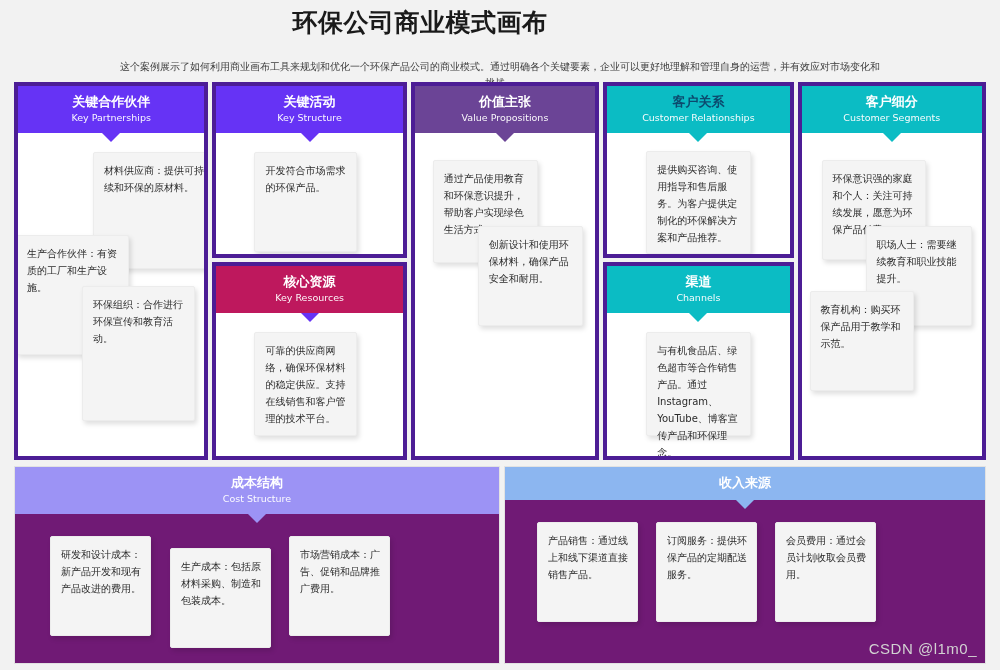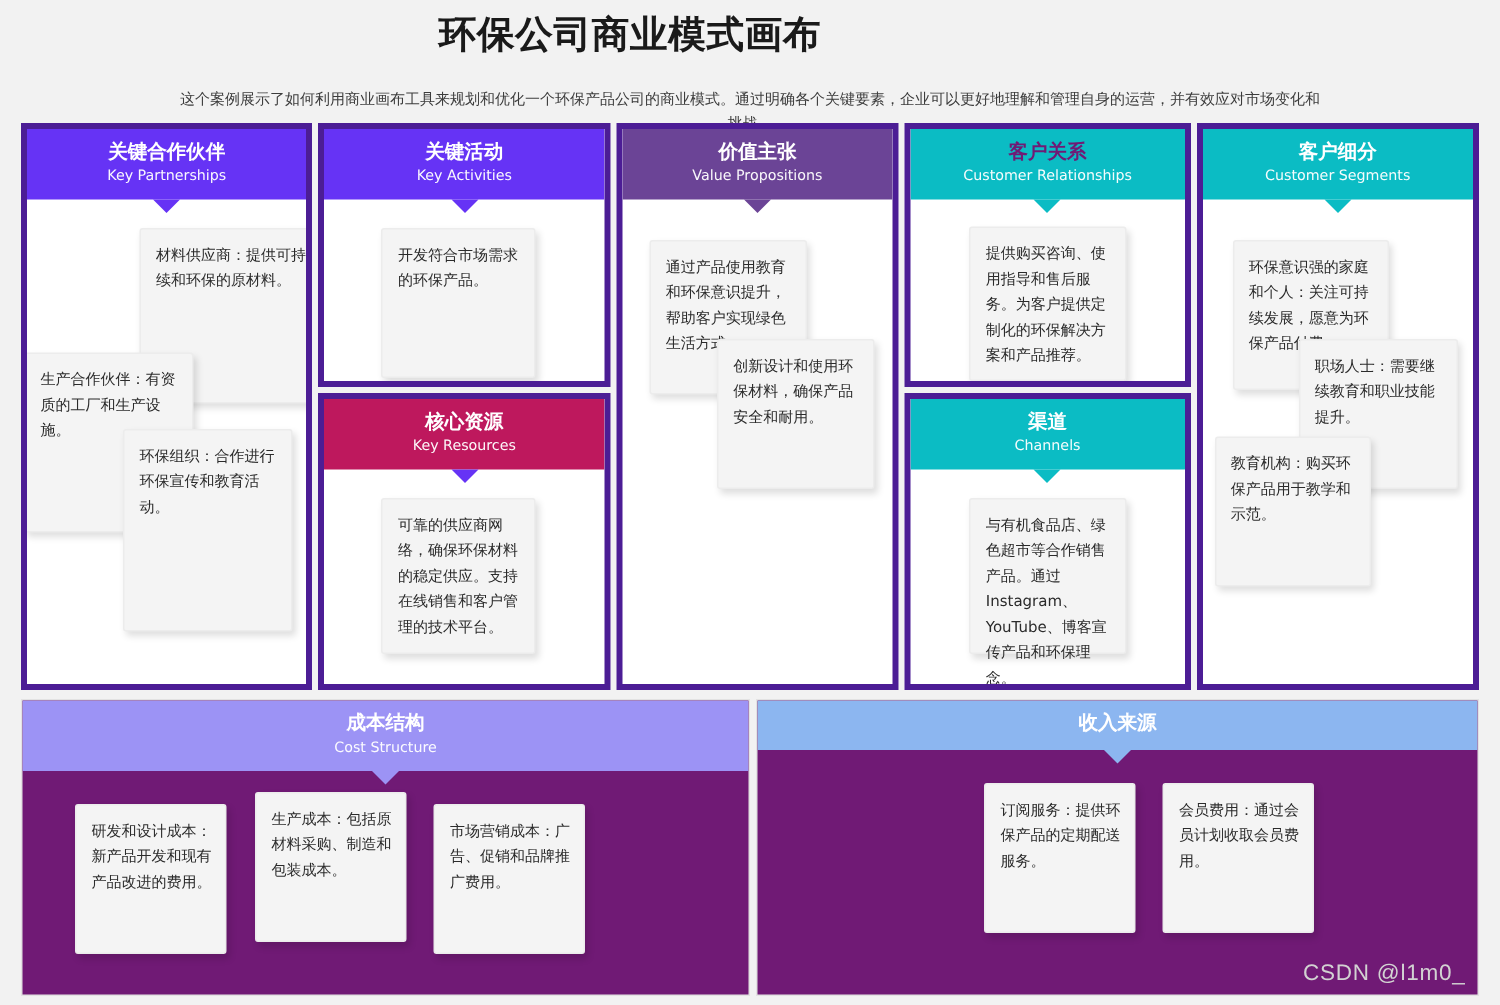--- a/index.html
+++ b/index.html
@@ -129,21 +129,21 @@
           <div class="note" style="left:-2px;top:102px;width:113px;height:120px;">生产合作伙伴：有资质的工厂和生产设施。</div>
           <div class="note" style="left:64px;top:153px;width:113px;height:135px;">环保组织：合作进行环保宣传和教育活动。</div>
         </div>
       </div>
     </div>
 
     <div class="col col-ka">
       <div class="panel h-half" style="height:176px;">
         <div class="panel-head" style="background:#6633f5;color:#6633f5;">
           <span class="zh" style="color:#fff">关键活动</span>
-          <span class="en" style="color:#fff">Key Activities</span>
+          <span class="en" style="color:#fff">Key Structure</span>
           <span class="head-arrow"></span>
         </div>
         <div class="notes">
           <div class="note" style="left:38px;top:19px;width:103px;height:100px;">开发符合市场需求的环保产品。</div>
         </div>
       </div>
       <div class="panel">
         <div class="panel-head" style="background:#be185d;color:#6633f5;text-align:center;">
           <span class="zh" style="color:#fff">核心资源</span>
           <span class="en" style="color:#fff">Key Resources</span>
@@ -165,21 +165,21 @@
         <div class="notes">
           <div class="note" style="left:18px;top:27px;width:105px;height:103px;">通过产品使用教育和环保意识提升，帮助客户实现绿色生活方式。</div>
           <div class="note" style="left:63px;top:93px;width:105px;height:100px;">创新设计和使用环保材料，确保产品安全和耐用。</div>
         </div>
       </div>
     </div>
 
     <div class="col col-cr">
       <div class="panel h-half" style="height:176px;">
         <div class="panel-head" style="background:#0bbcc4;color:#0bbcc4;">
-          <span class="zh" style="color:#701a75">客户关系</span>
+          <span class="zh" style="color:#0c4a6e">客户关系</span>
           <span class="en" style="color:#fff">Customer Relationships</span>
           <span class="head-arrow"></span>
         </div>
         <div class="notes">
           <div class="note" style="left:39px;top:18px;width:105px;height:103px;">提供购买咨询、使用指导和售后服务。为客户提供定制化的环保解决方案和产品推荐。</div>
         </div>
       </div>
       <div class="panel">
         <div class="panel-head" style="background:#0bbcc4;color:#0bbcc4;">
           <span class="zh" style="color:#fff">渠道</span>
@@ -212,31 +212,32 @@
   <div class="canvas-bottom">
 
     <div class="wide-panel wide-cost">
       <div class="panel-head" style="background:#9c93f5;color:#9c93f5;">
         <span class="zh" style="color:#fff">成本结构</span>
         <span class="en" style="color:#fff">Cost Structure</span>
         <span class="head-arrow"></span>
       </div>
       <div class="wide-notes">
         <div class="note" style="left:35px;top:22px;width:101px;height:100px;">研发和设计成本：新产品开发和现有产品改进的费用。</div>
-        <div class="note" style="left:155px;top:14px;width:101px;height:100px;">生产成本：包括原材料采购、制造和包装成本。</div>
+        <div class="note" style="left:155px;top:34px;width:101px;height:100px;">生产成本：包括原材料采购、制造和包装成本。</div>
         <div class="note" style="left:274px;top:22px;width:101px;height:100px;">市场营销成本：广告、促销和品牌推广费用。</div>
       </div>
     </div>
 
     <div class="wide-panel wide-rev">
       <div class="panel-head" style="background:#8cb6f0;color:#8cb6f0;">
         <span class="zh" style="color:#fff">收入来源</span>
         <span class="head-arrow"></span>
       </div>
       <div class="wide-notes">
+        <div class="note" style="left:32px;top:22px;width:101px;height:100px;">产品销售：通过线上和线下渠道直接销售产品。</div>
         <div class="note" style="left:151px;top:22px;width:101px;height:100px;">订阅服务：提供环保产品的定期配送服务。</div>
         <div class="note" style="left:270px;top:22px;width:101px;height:100px;">会员费用：通过会员计划收取会员费用。</div>
       </div>
       <div class="watermark">CSDN @l1m0_</div>
     </div>
 
   </div>
 
 </div>
 

